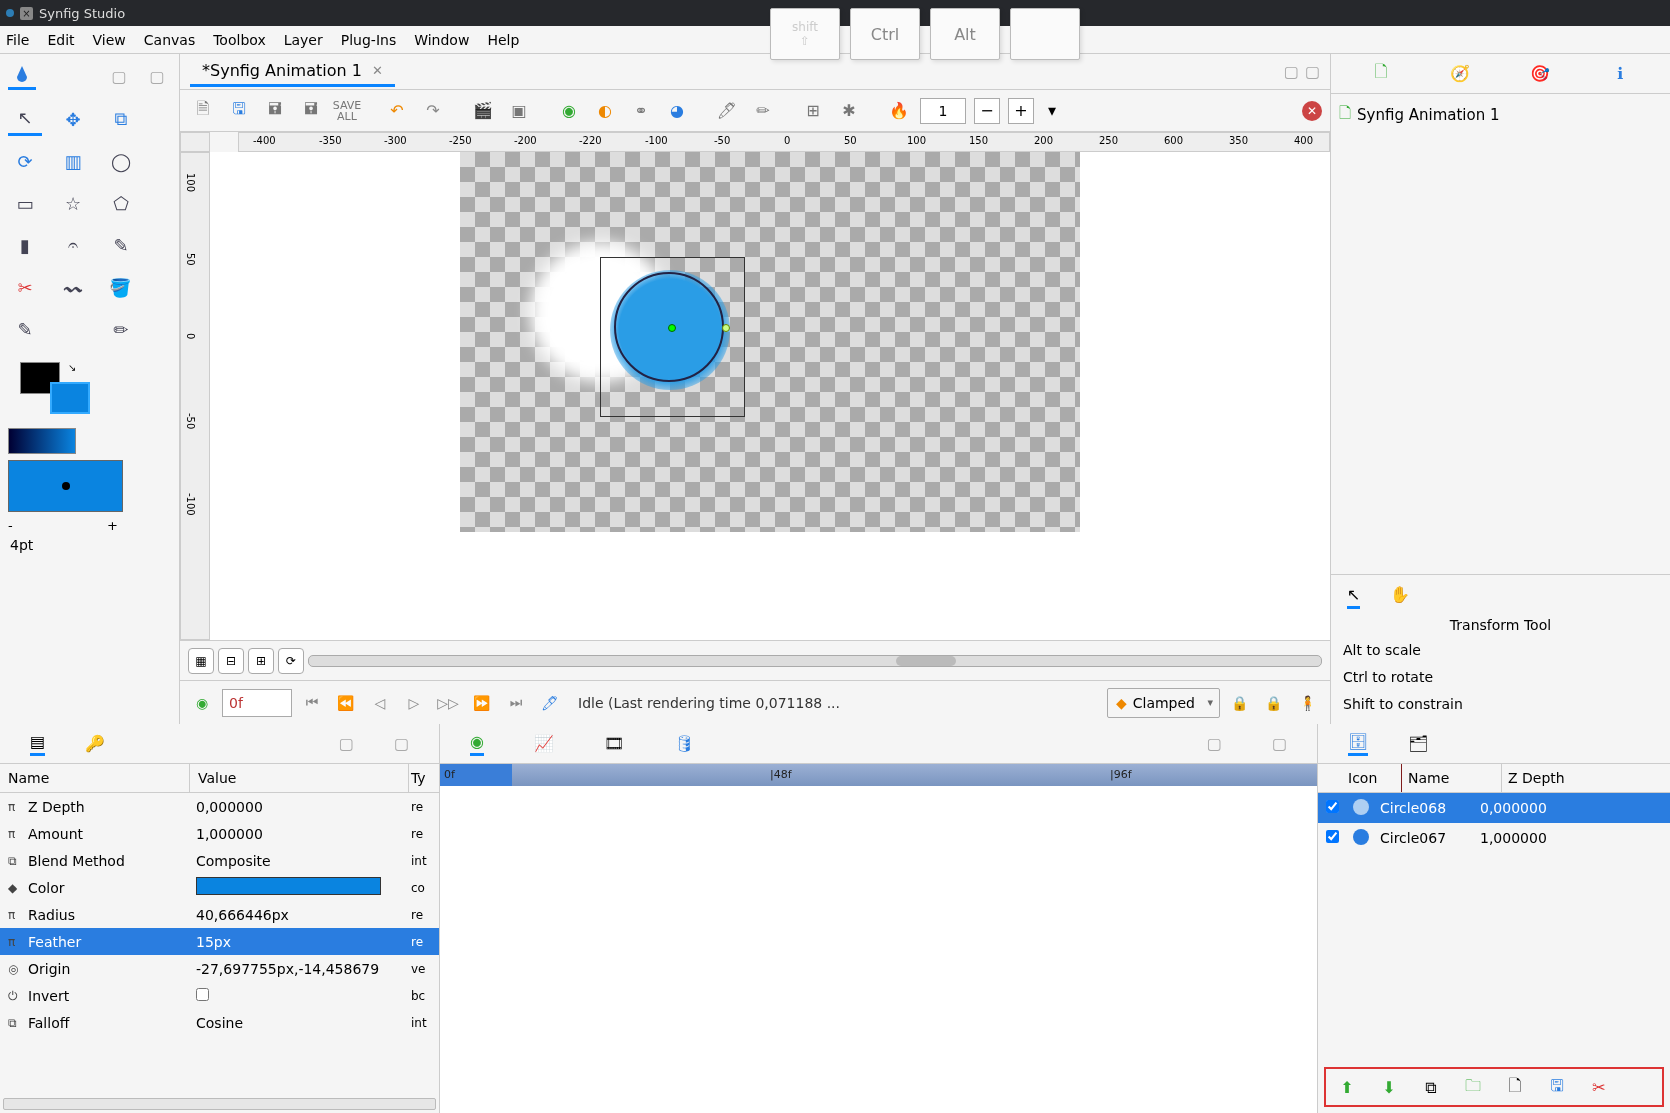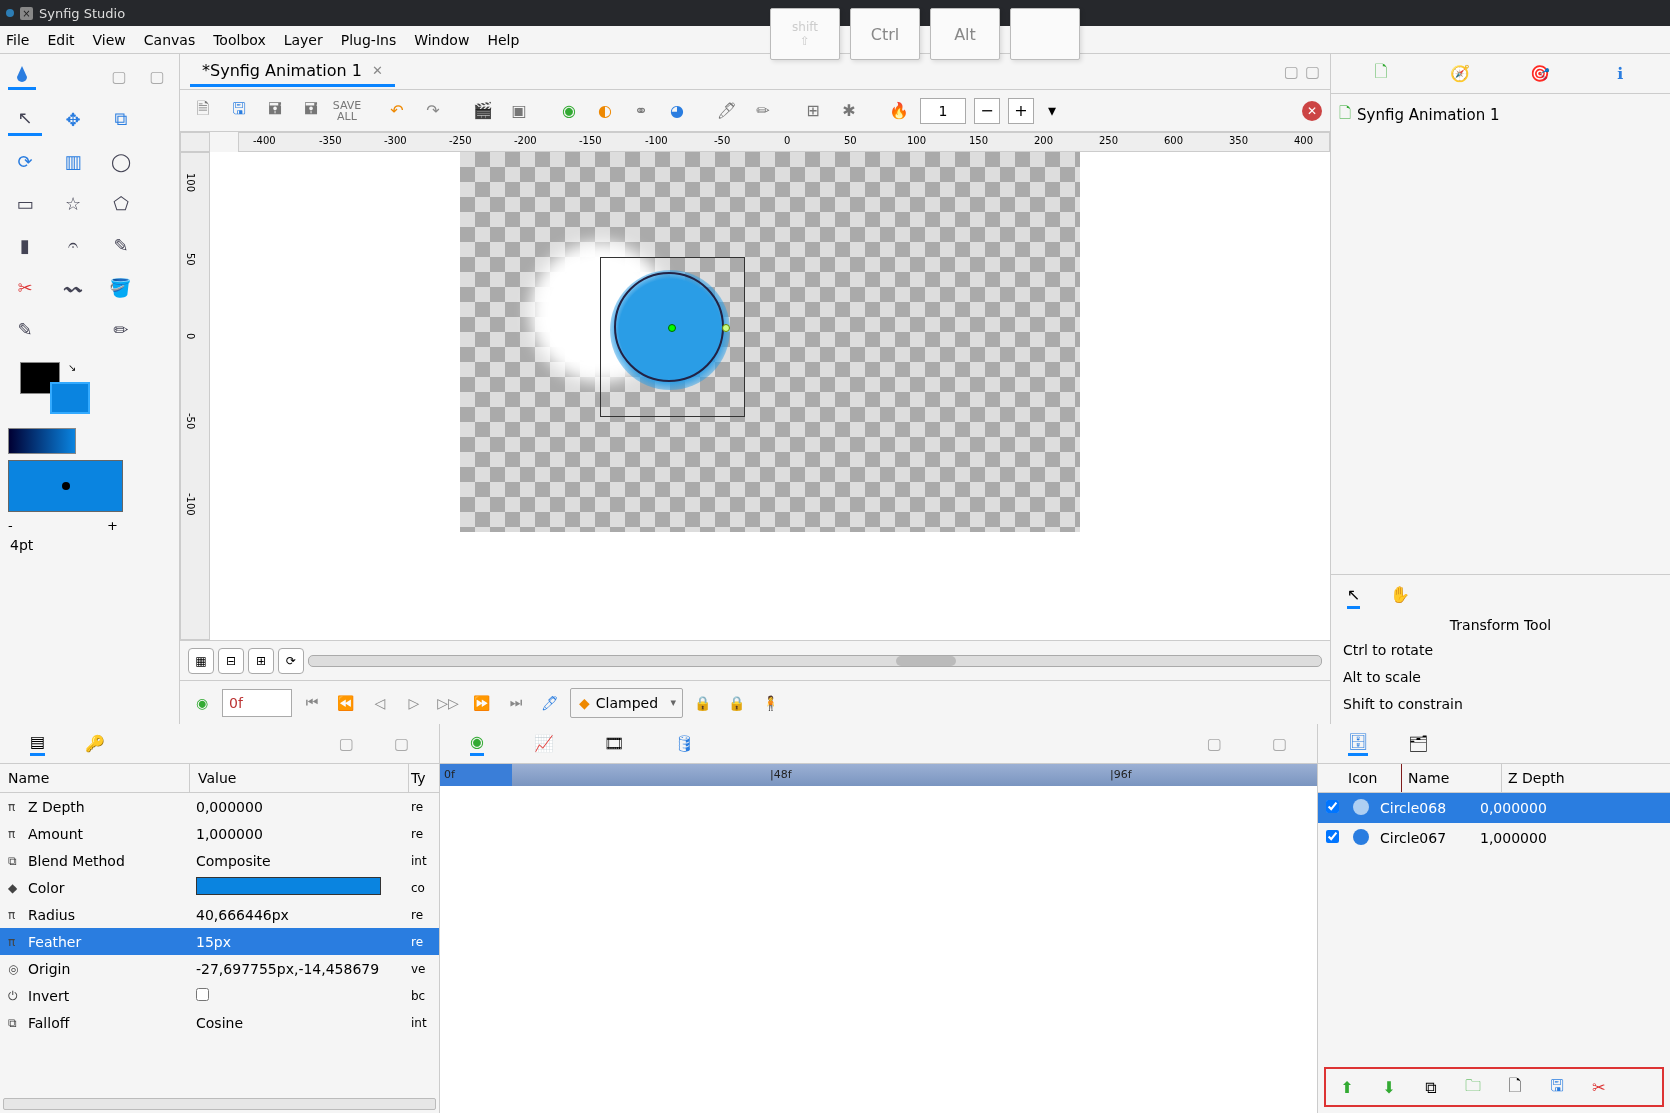--- a/index.html
+++ b/index.html
@@ -269,21 +269,21 @@
     </div>
 
     <div class="ruler-row">
       <div class="ruler-corner"></div>
       <div class="ruler-h">
         <span style="left:14px">-400</span>
           <span style="left:80px">-350</span>
         <span style="left:145px">-300</span>
           <span style="left:210px">-250</span>
         <span style="left:275px">-200</span>
-          <span style="left:340px">-150</span>
+          <span style="left:340px">-220</span>
         <span style="left:406px">-100</span>
           <span style="left:475px">-50</span>
         <span style="left:545px">0</span>
           <span style="left:605px">50</span>
         <span style="left:668px">100</span>
           <span style="left:730px">150</span>
         <span style="left:795px">200</span>
           <span style="left:860px">250</span>
         <span style="left:925px">600</span>
           <span style="left:990px">350</span>
@@ -324,20 +324,21 @@
       <div class="play-btn ic-green">◉</div>
       <input class="frame-input" value="0f" style="">
       <div class="play-btn">⏮</div>
       <div class="play-btn">⏪</div>
       <div class="play-btn">◁</div>
       <div class="play-btn">▷</div>
       <div class="play-btn">▷▷</div>
       <div class="play-btn">⏩</div>
       <div class="play-btn">⏭</div>
       <div class="play-btn ic-blue">🖊</div>
+      <div class="status-text">Idle (Last rendering time 0,071188 ...</div>
       <div class="interp-combo">
         <span style="color:#e80">◆</span>
           <span>Clamped</span>
       </div>
       <div class="play-btn">🔒</div>
       <div class="play-btn">🔒</div>
       <div class="play-btn ic-green">🧍</div>
     </div>
   </div>
 
@@ -354,22 +355,22 @@
         <span>Synfig Animation 1</span>
       </div>
     </div>
 
     <div class="tool-opts">
       <div class="tool-opts-tabs">
         <span style="border-bottom:3px solid #0a84ff;padding-bottom:2px">↖</span>
         <span class="ic-org">✋</span>
       </div>
       <div class="tool-opts-title">Transform Tool</div>
+      <div class="tool-opts-hint">Alt to scale</div>
       <div class="tool-opts-hint">Ctrl to rotate</div>
-      <div class="tool-opts-hint">Alt to scale</div>
       <div class="tool-opts-hint">Shift to constrain</div>
     </div>
   </div>
 </div>
 
 <div class="bottom-split">
 
   <div class="params-col">
     <div class="params-tabs">
       <span style="border-bottom:3px solid #0a84ff;padding-bottom:2px">▤</span>

